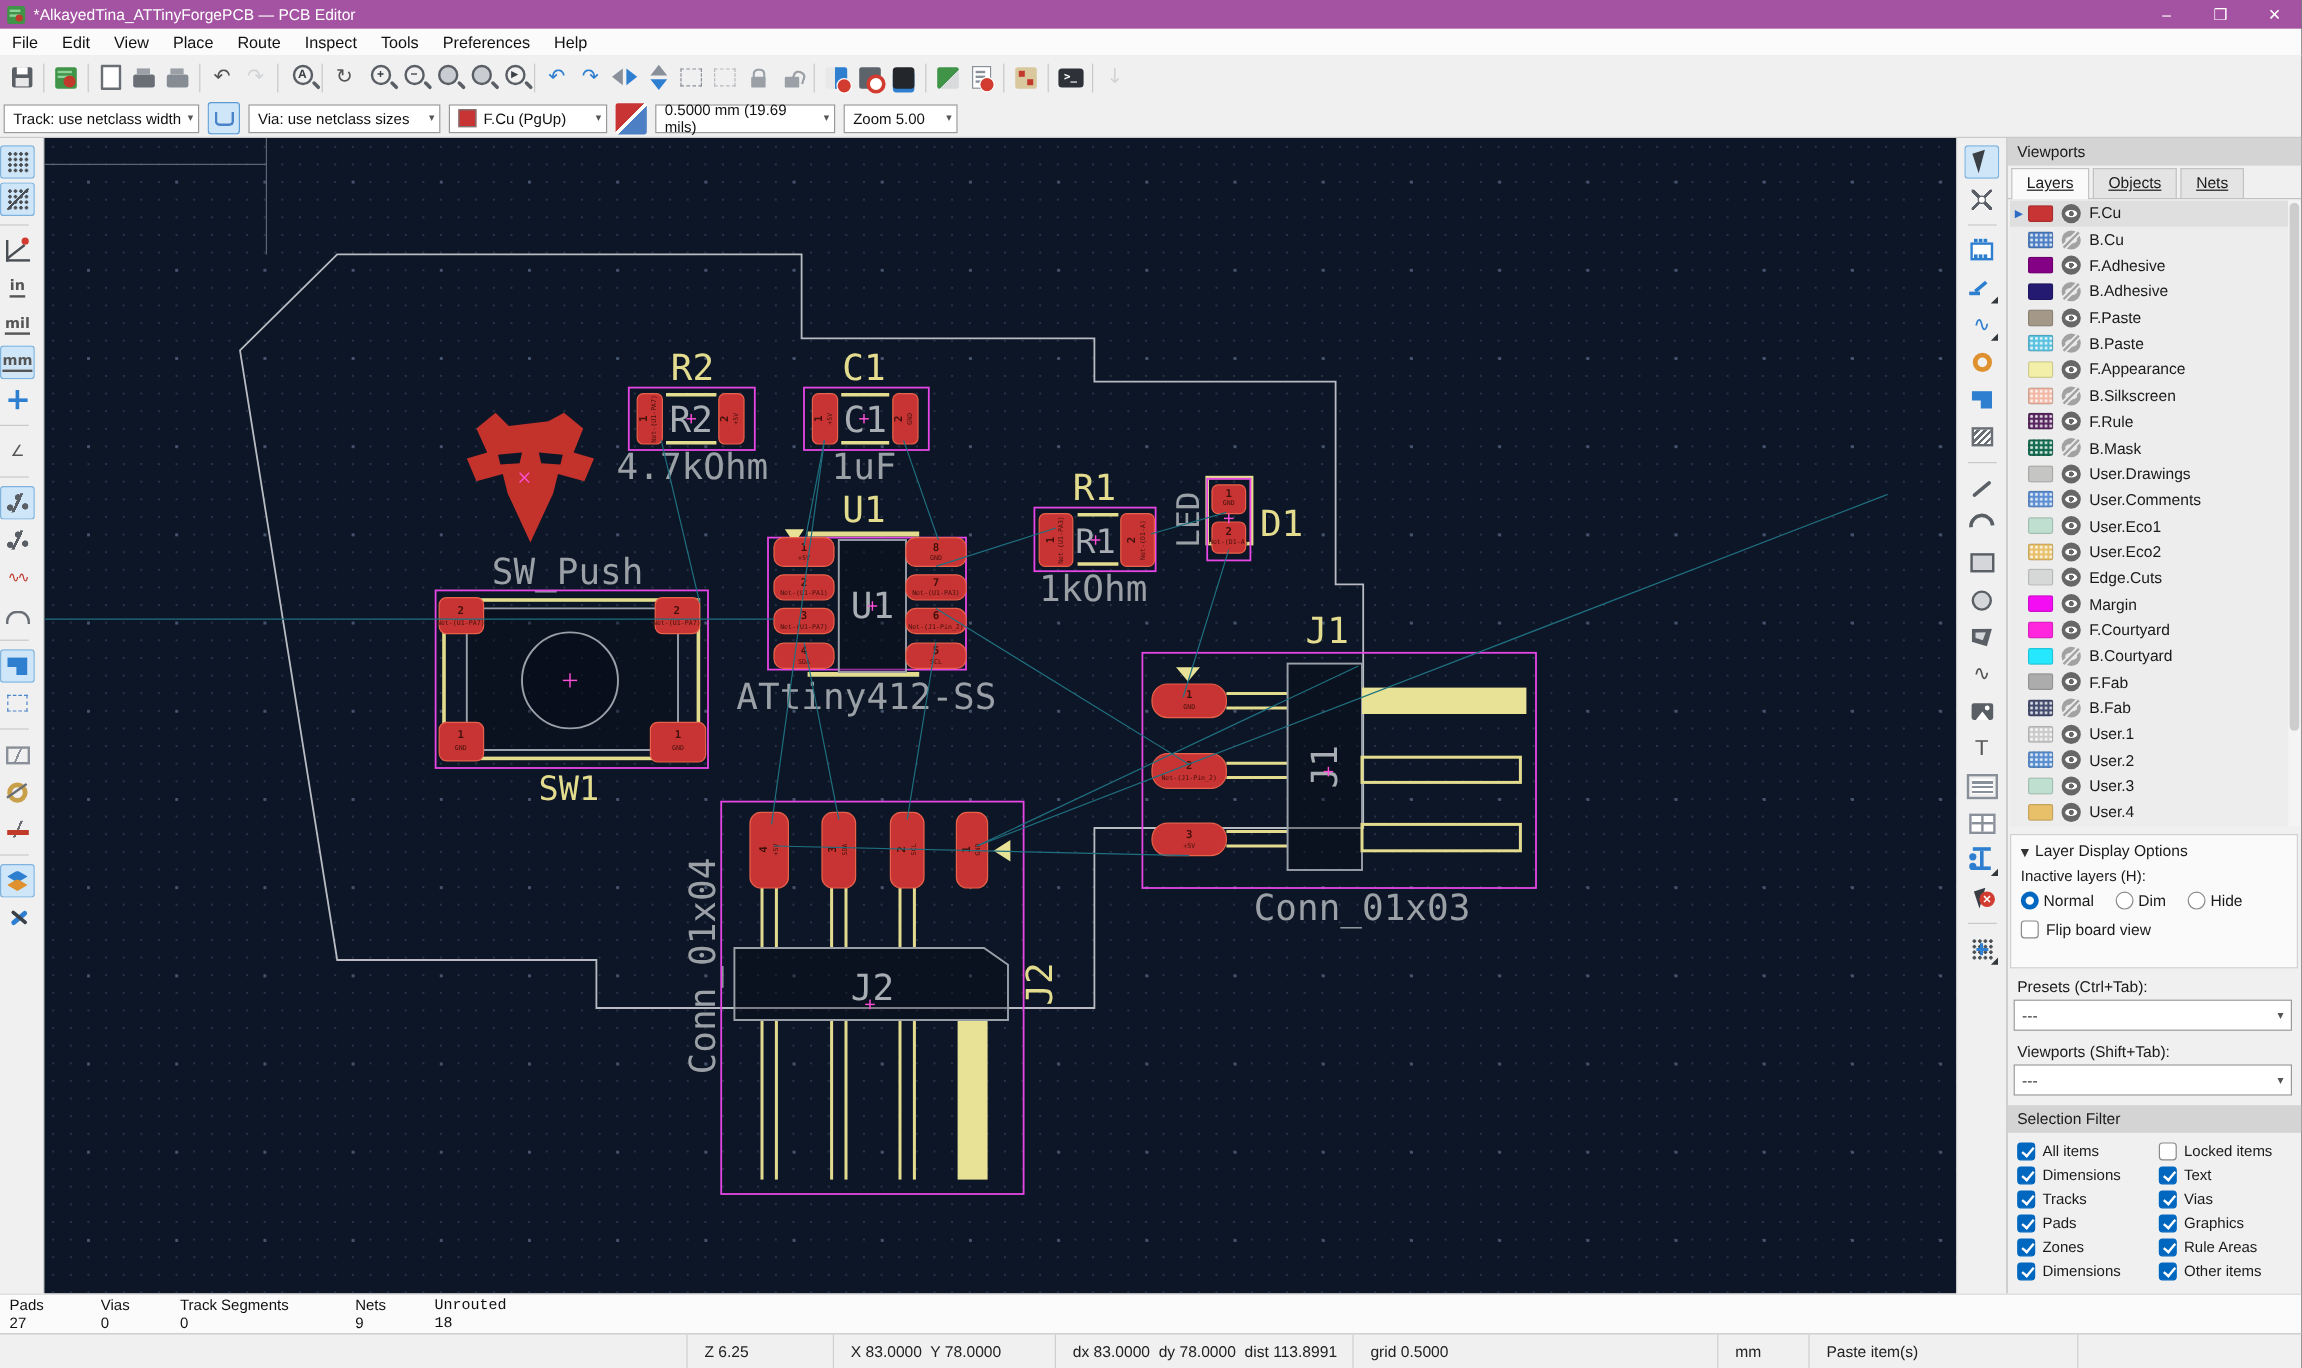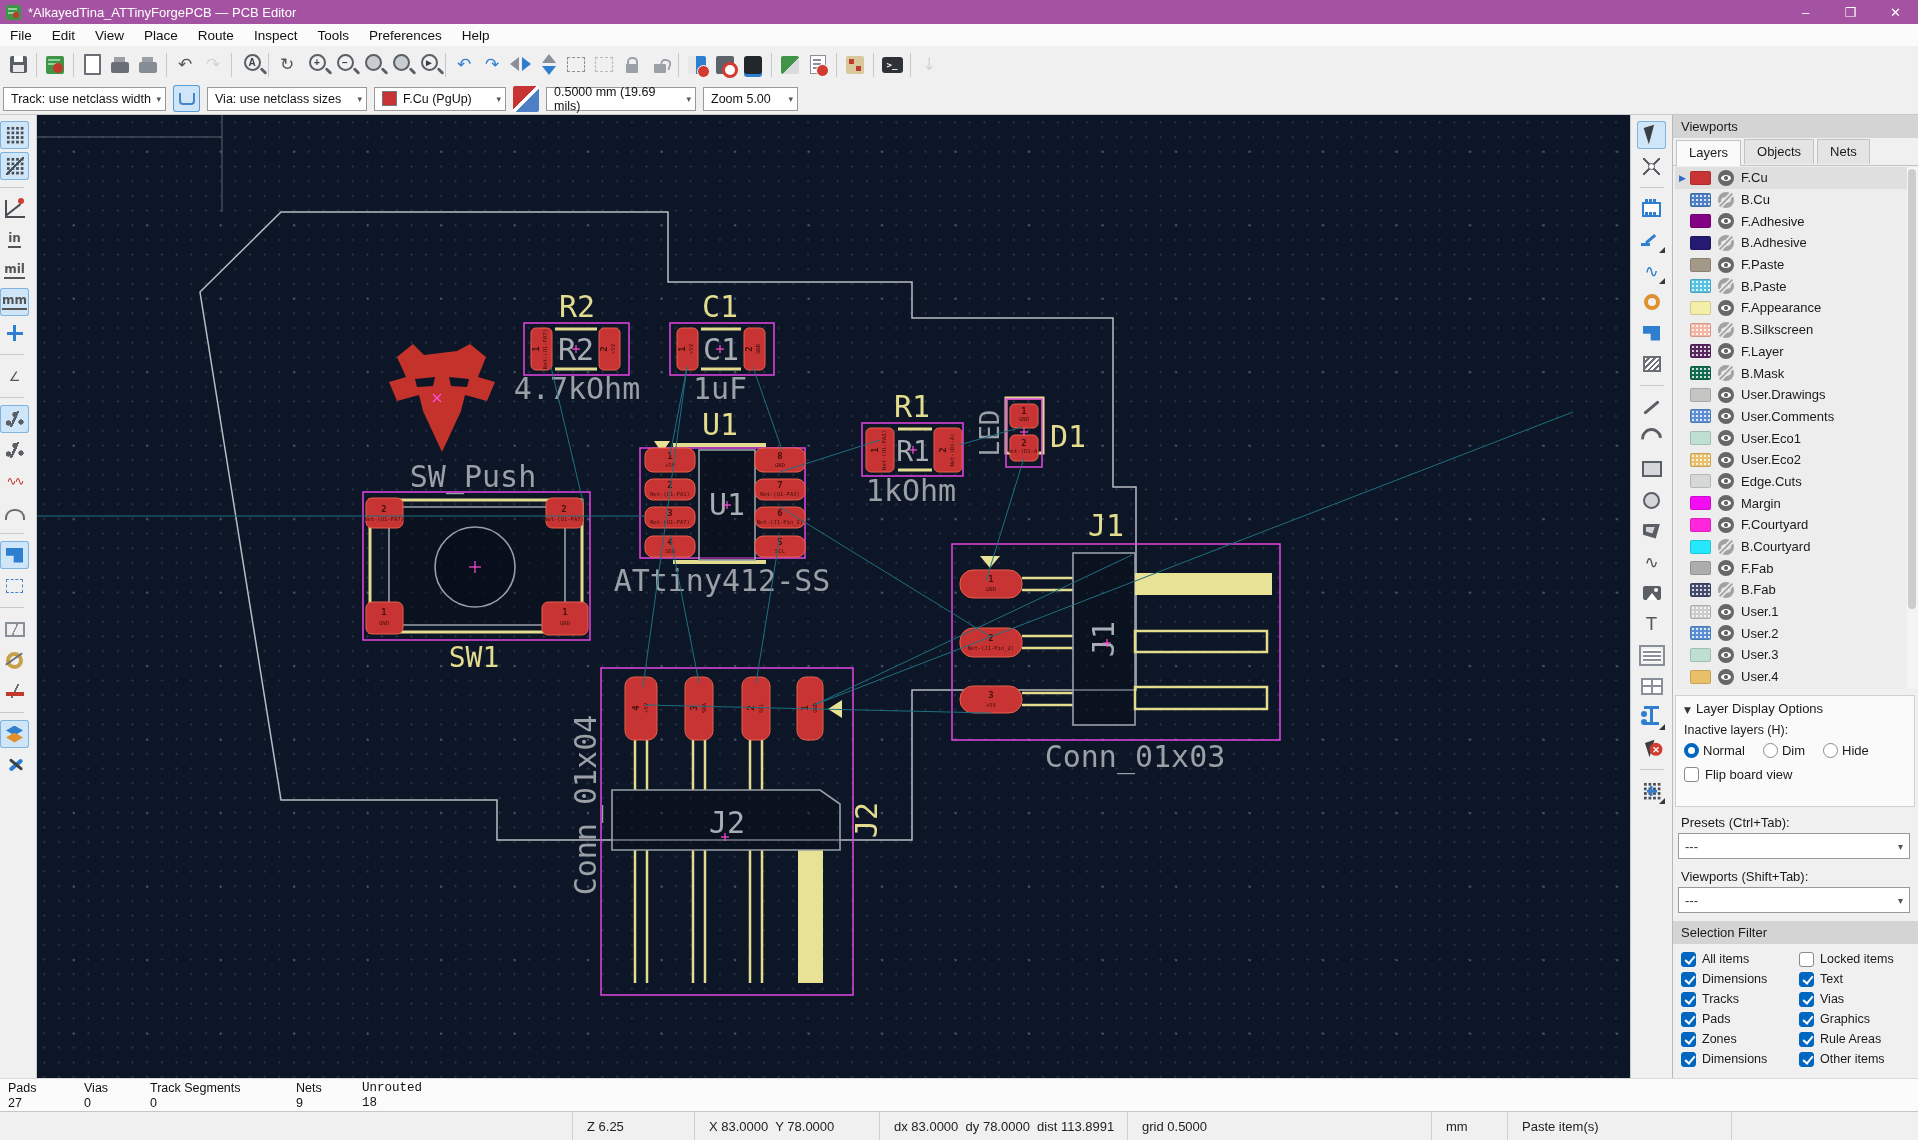--- a/index.html
+++ b/index.html
@@ -133,21 +133,21 @@
   .fab{fill:#9aa0a6;}
   .ref{fill:#e3dc8e;}
   .inner{fill:#a7adb3;}
   .pn{fill:#43110b;font-size:9px;font-weight:bold;text-anchor:middle;}
   .pnn{fill:#43110b;font-size:5.5px;text-anchor:middle;}
   .rats{stroke:#1f7080;stroke-width:1;fill:none;}
   .org{stroke:#ff4fd8;stroke-width:1.2;}
   
   #apanel{position:absolute;left:1672px;top:115px;width:246px;height:963px;background:#f0f0f0;border-left:1px solid #b8b8b8;box-sizing:border-box;font-size:13px;color:#1a1a1a;}
   #apanel .phead{position:absolute;left:0;width:100%;height:23px;background:#d4d4d4;display:flex;align-items:center;padding-left:8px;box-sizing:border-box;}
-  #tabs{position:absolute;left:0;top:23px;width:100%;height:27px;display:flex;align-items:center;border-bottom:1px solid #c2c2c2;}
+  #tabs{position:absolute;left:0;top:23px;width:100%;height:27px;display:flex;align-items:flex-end;border-bottom:1px solid #c2c2c2;text-decoration:underline;}
   .tab{padding:4px 12px 5px;border:1px solid #c2c2c2;border-bottom:none;background:#e4e4e4;margin-left:3px;font-size:13px;}
   .tab.active{background:#fafafa;position:relative;top:1px;padding-bottom:6px;}
   #layers-list{position:absolute;left:2px;top:52px;width:232px;height:522px;background:#ededed;overflow:hidden;}
   .lrow{height:21.7px;display:flex;align-items:center;padding-left:4px;}
   .lrow.sel{background:#dfdfdf;}
   .larrow{width:11px;font-size:9px;color:#2d6bc4;flex:0 0 auto;}
   .lswatch{width:21px;height:14px;border-radius:2px;margin-right:7px;flex:0 0 auto;border:1px solid rgba(0,0,0,.15);box-sizing:border-box;}
   .lswatch.dotted{background-image:radial-gradient(rgba(255,255,255,.8) 1px,transparent 1.4px);background-size:4px 4px;}
   .eye{width:16px;height:16px;border-radius:50%;background:#676767;margin-right:7px;flex:0 0 auto;position:relative;}
   .eye::after{content:"";position:absolute;left:3px;top:5px;right:3px;bottom:5px;border-radius:50%;background:radial-gradient(circle,#676767 2px,#fff 2.2px);}
@@ -792,21 +792,21 @@
         <div class="lrow">
           <span class="larrow"></span>
           <span class="lswatch dotted" style="background: radial-gradient(rgba(255, 255, 255, 0.8) 1px, transparent 1.4px) 0% 0% / 4px 4px rgb(242, 183, 164);"></span>
           <span class="eye off"></span>
           <span>B.Silkscreen</span>
         </div>
         <div class="lrow">
           <span class="larrow"></span>
           <span class="lswatch dotted" style="background: radial-gradient(rgba(255, 255, 255, 0.8) 1px, transparent 1.4px) 0% 0% / 4px 4px rgb(88, 39, 95);"></span>
           <span class="eye"></span>
-          <span>F.Layer</span>
+          <span>F.Rule</span>
         </div>
         <div class="lrow">
           <span class="larrow"></span>
           <span class="lswatch dotted" style="background: radial-gradient(rgba(255, 255, 255, 0.8) 1px, transparent 1.4px) 0% 0% / 4px 4px rgb(19, 107, 80);"></span>
           <span class="eye off"></span>
           <span>B.Mask</span>
         </div>
         <div class="lrow">
           <span class="larrow"></span>
           <span class="lswatch" style="background: rgb(197, 197, 196);"></span>

